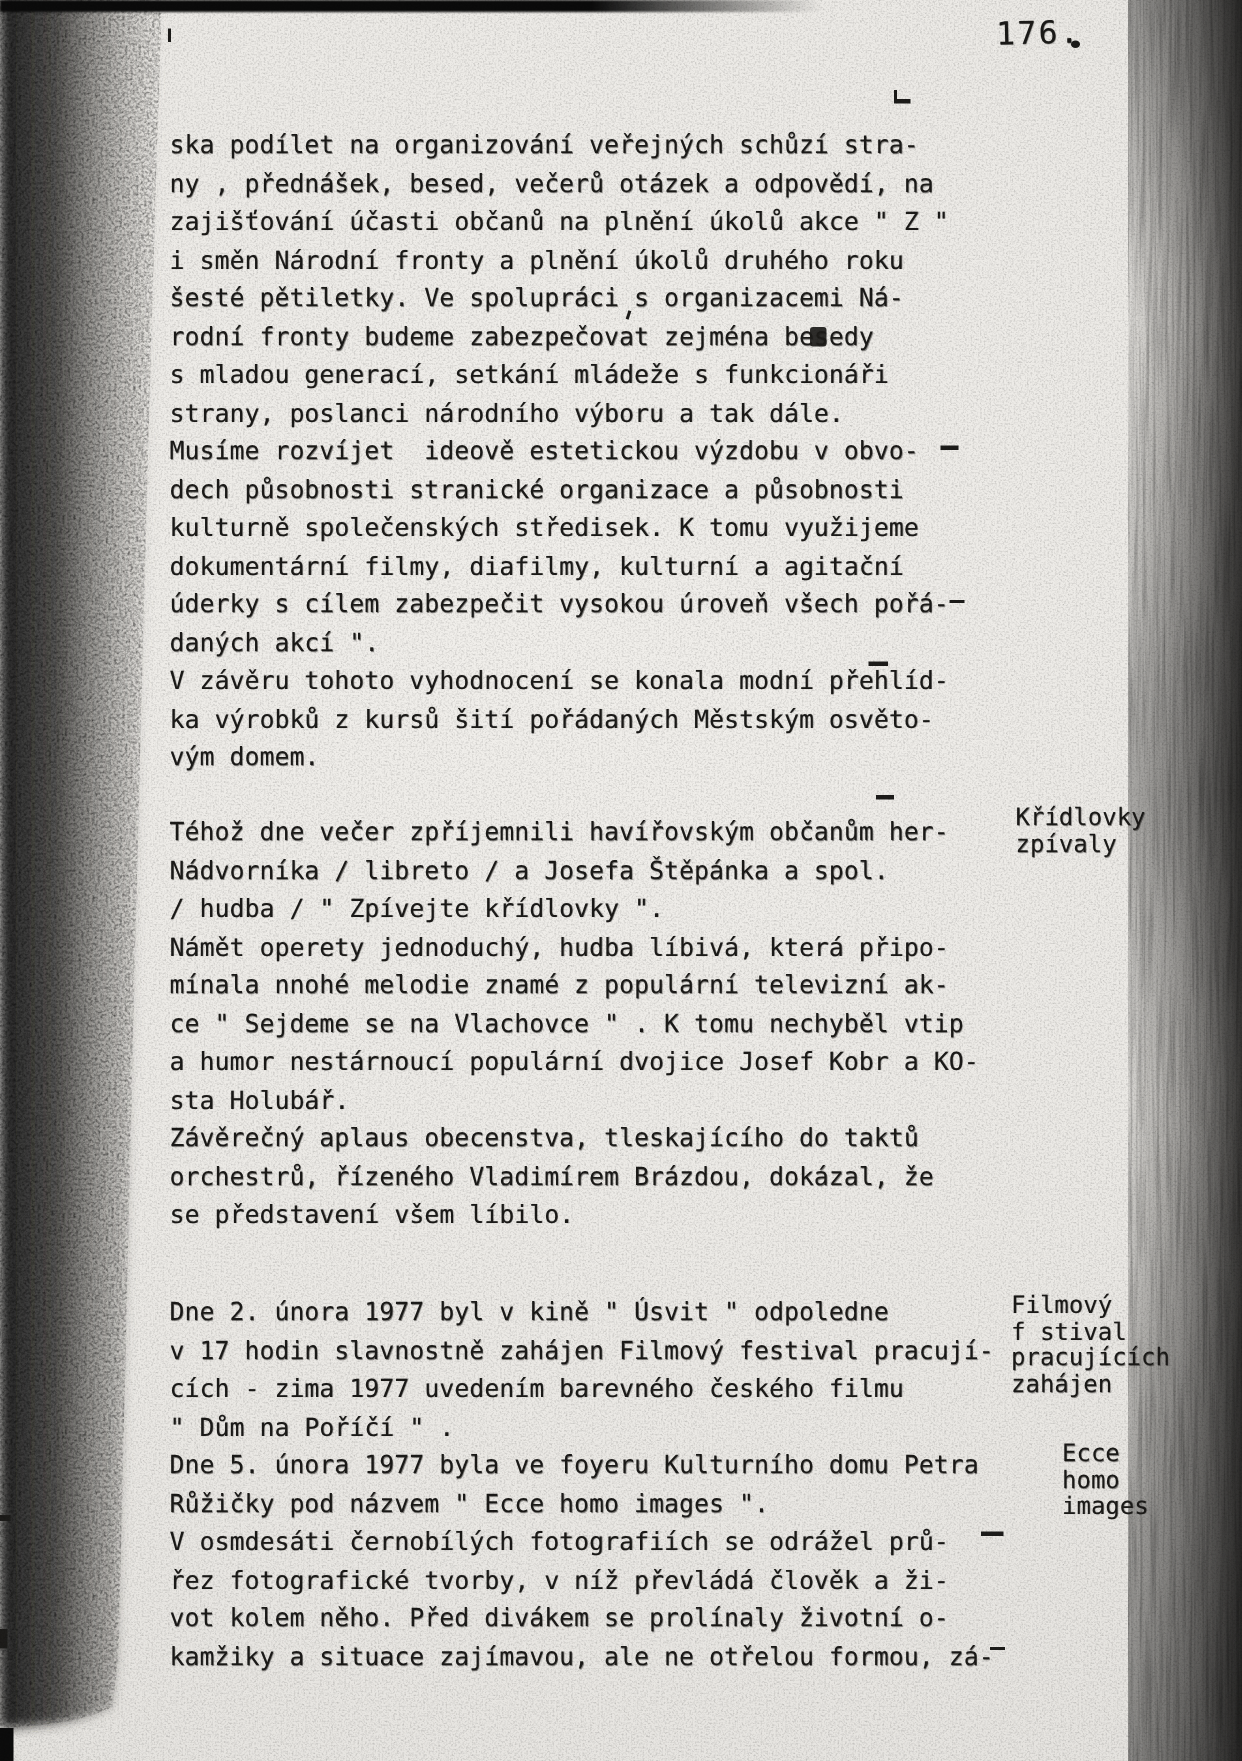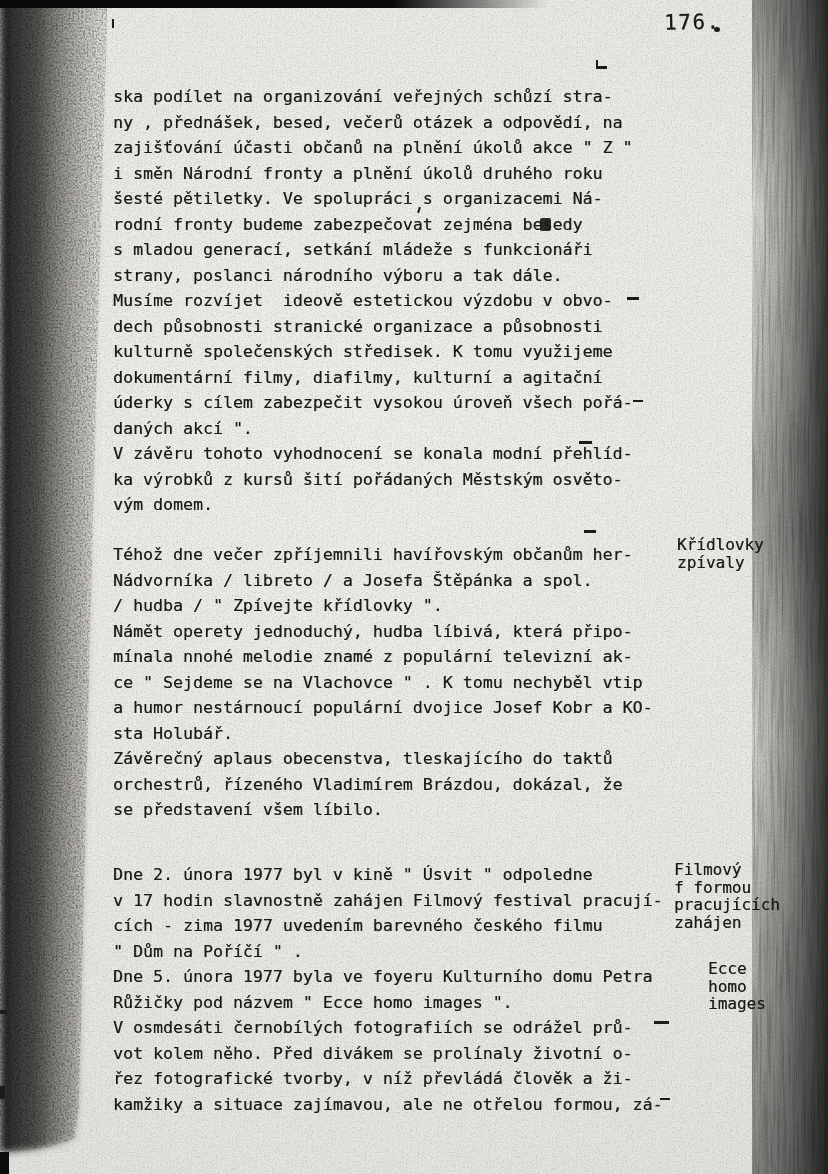--- a/index.html
+++ b/index.html
@@ -143,32 +143,32 @@
   <div class="block" id="blockC">
       <div class="tline">Dne 2. února 1977 byl v kině " Úsvit " odpoledne</div>
       <div class="tline">v 17 hodin slavnostně zahájen Filmový festival pracují-</div>
       <div class="tline">cích - zima 1977 uvedením barevného českého filmu</div>
       <div class="tline">" Dům na Poříčí " .</div>
     </div>
   <div class="block" id="blockD">
       <div class="tline">Dne 5. února 1977 byla ve foyeru Kulturního domu Petra</div>
       <div class="tline">Růžičky pod názvem " Ecce homo images ".</div>
       <div class="tline">V osmdesáti černobílých fotografiích se odrážel prů-</div>
+      <div class="tline">řez fotografické tvorby, v níž převládá člověk a ži-</div>
       <div class="tline">vot kolem něho. Před divákem se prolínaly životní o-</div>
-      <div class="tline">řez fotografické tvorby, v níž převládá člověk a ži-</div>
       <div class="tline">kamžiky a situace zajímavou, ale ne otřelou formou, zá-</div>
     </div>
 
   <div class="note" id="noteA">
       <div class="tline">Křídlovky</div>
       <div class="tline">zpívaly</div>
     </div>
   <div class="note" id="noteB">
       <div class="tline">Filmový</div>
-      <div class="tline">f formou</div>
+      <div class="tline">f stival</div>
       <div class="tline">pracujících</div>
       <div class="tline">zahájen</div>
     </div>
   <div class="note" id="noteC">
       <div class="tline">Ecce</div>
       <div class="tline">homo</div>
       <div class="tline">images</div>
     </div>
 
   <div class="speck s1"></div>

